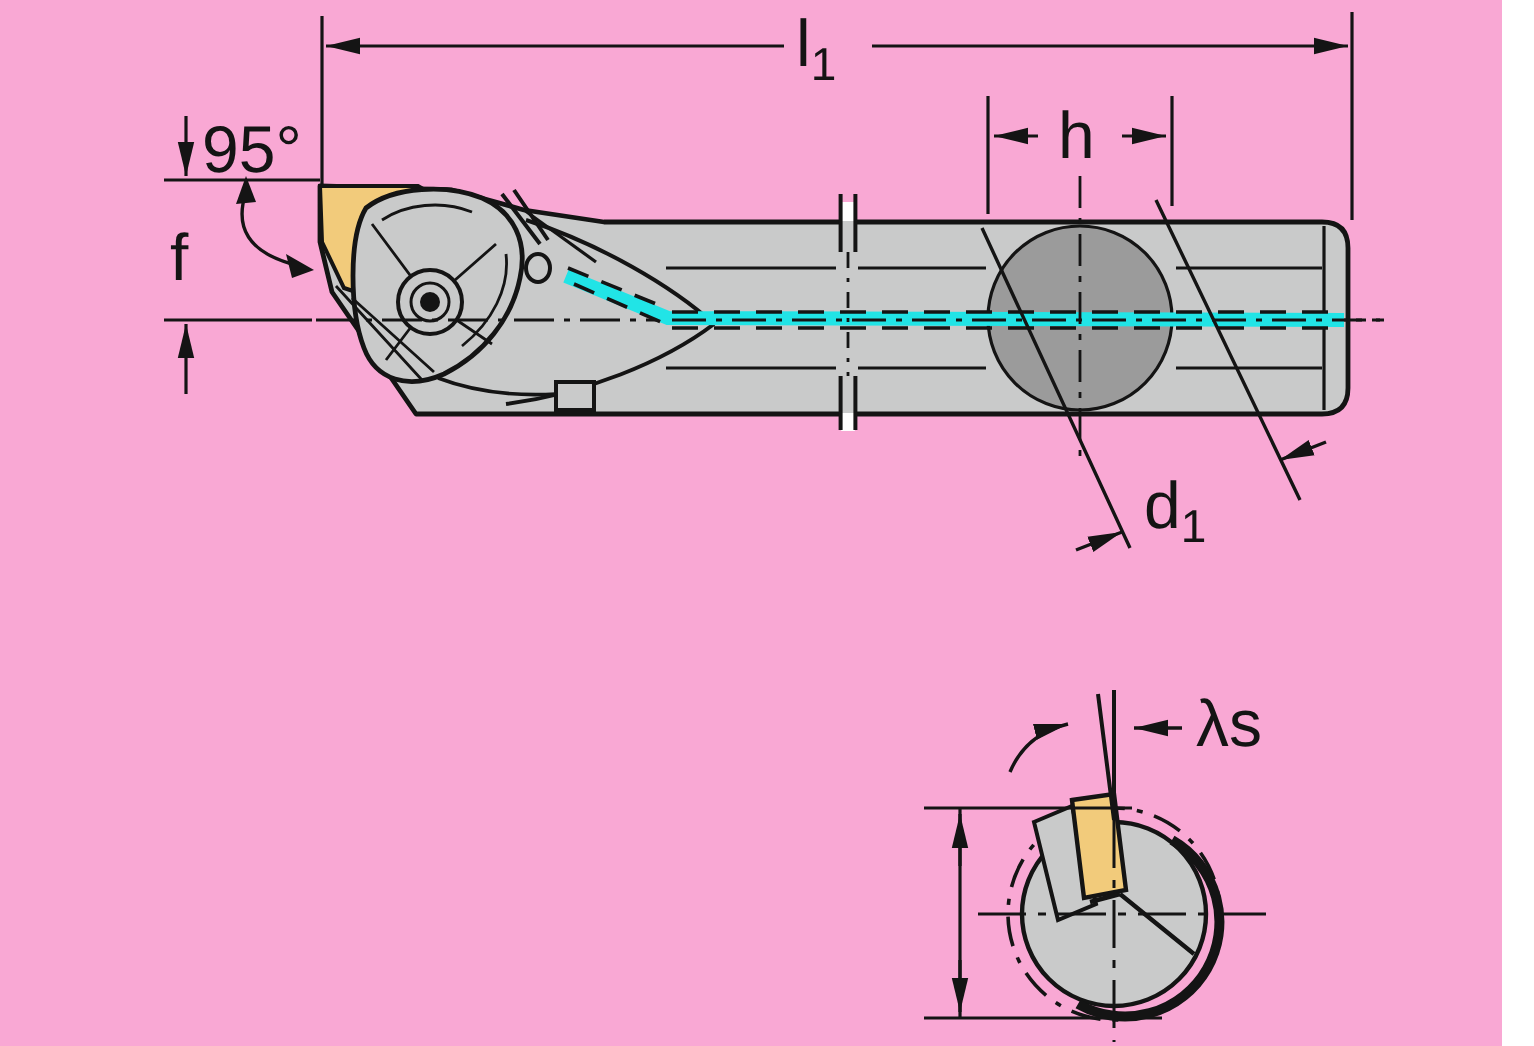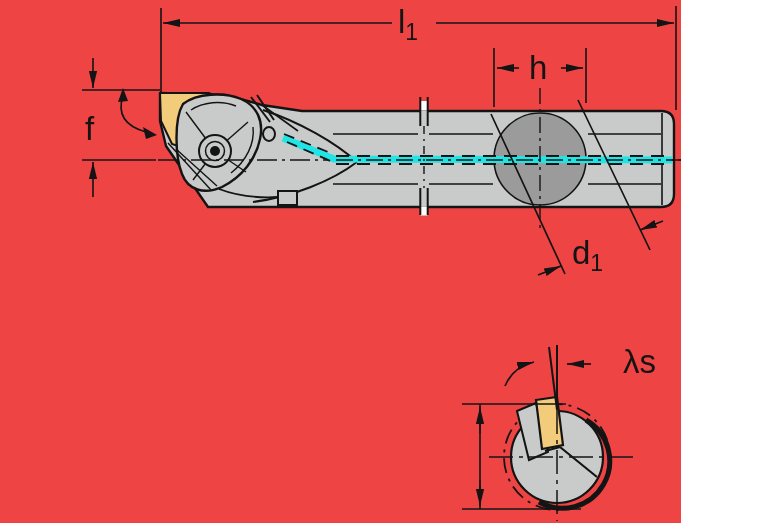--- a/index.html
+++ b/index.html
@@ -1,16 +1,16 @@
 <!DOCTYPE html>
 <html style="--line: #141414; --body: #c9caca; --flat: #9b9b9b; --insert: #f2cb7b; --coolant: #21e4e6;"><head>
 <meta charset="utf-8">
 <style>
   html,body{margin:0;padding:0;background:#fff;}
-  .stage{position:relative;width:681px;height:523px;background:#ef4444;overflow:hidden;
+  .stage{position:relative;width:751px;height:523px;background:#f9a8d4;overflow:hidden;
          font-family:"Liberation Sans",sans-serif;}
   .stage svg{position:absolute;left:0;top:0;}
   .lbl{position:absolute;font:33px/1 "Liberation Sans",sans-serif;color:var(--line);white-space:nowrap;}
   .lbl .sub{font-size:23px;position:relative;top:7px;}
   
   .sB{fill:var(--body);stroke:var(--line);}
   .sF{fill:var(--flat);stroke:var(--line);}
   .sI{fill:var(--insert);stroke:var(--line);}
   .sN{fill:none;stroke:var(--line);}
   .sC{fill:none;stroke:var(--coolant);}
@@ -142,23 +142,24 @@
       <path d="M462,404 H566 M462,509 H581"></path>
       <path d="M480,404 V509"></path>
       <path marker-end="url(#arw)" d="M480,433 V407"></path>
       <path marker-end="url(#arw)" d="M480,480 V506"></path>
     </g>
   </g>
 </svg>
 
 <div class="lbl" style="left:398px;top:5px;"><span>l</span><span class="sub">1</span></div>
 
+<div class="lbl" style="left:101px;top:58px;"><span>95°</span></div>
 
 <div class="lbl" style="left:85px;top:112px;"><span>f</span></div>
 
 <div class="lbl" style="left:529px;top:51px;"><span>h</span></div>
 
 <div class="lbl" style="left:572px;top:236px;text-align:center;"><span>d</span><span class="sub">1</span></div>
 
-<div class="lbl" style="left:598px;top:345px;margin-left:25px;"><span>λs</span></div>
+<div class="lbl" style="left:598px;top:345px;"><span>λs</span></div>
 
 
 </div>
 
 </body></html>

